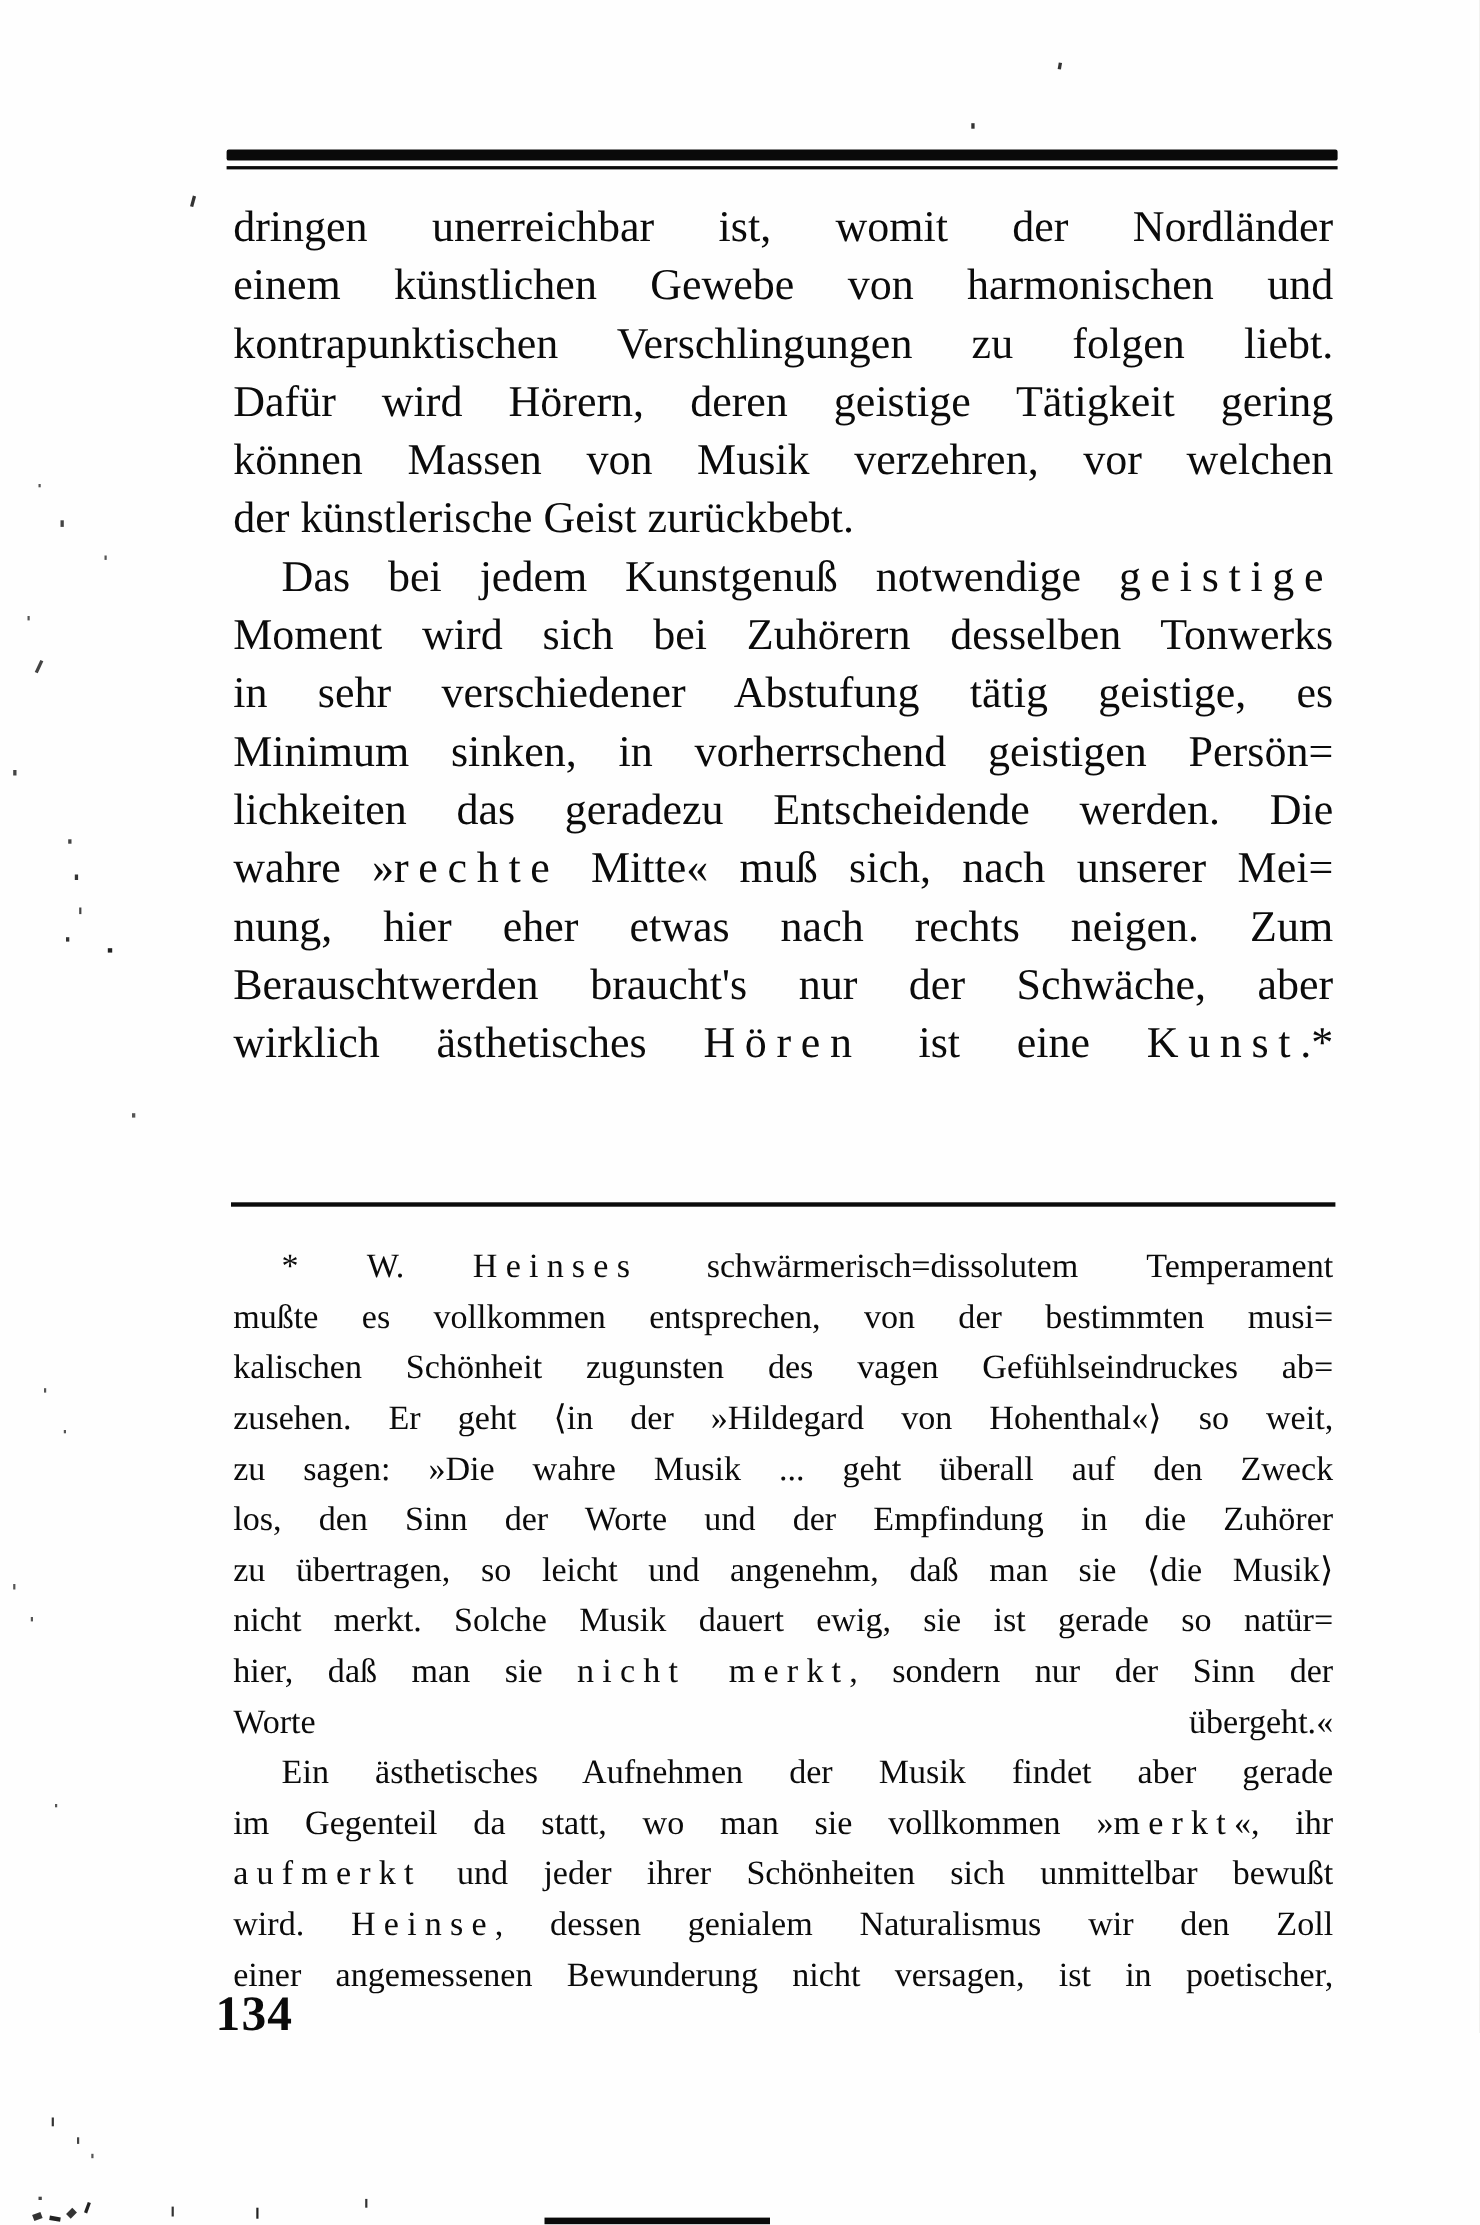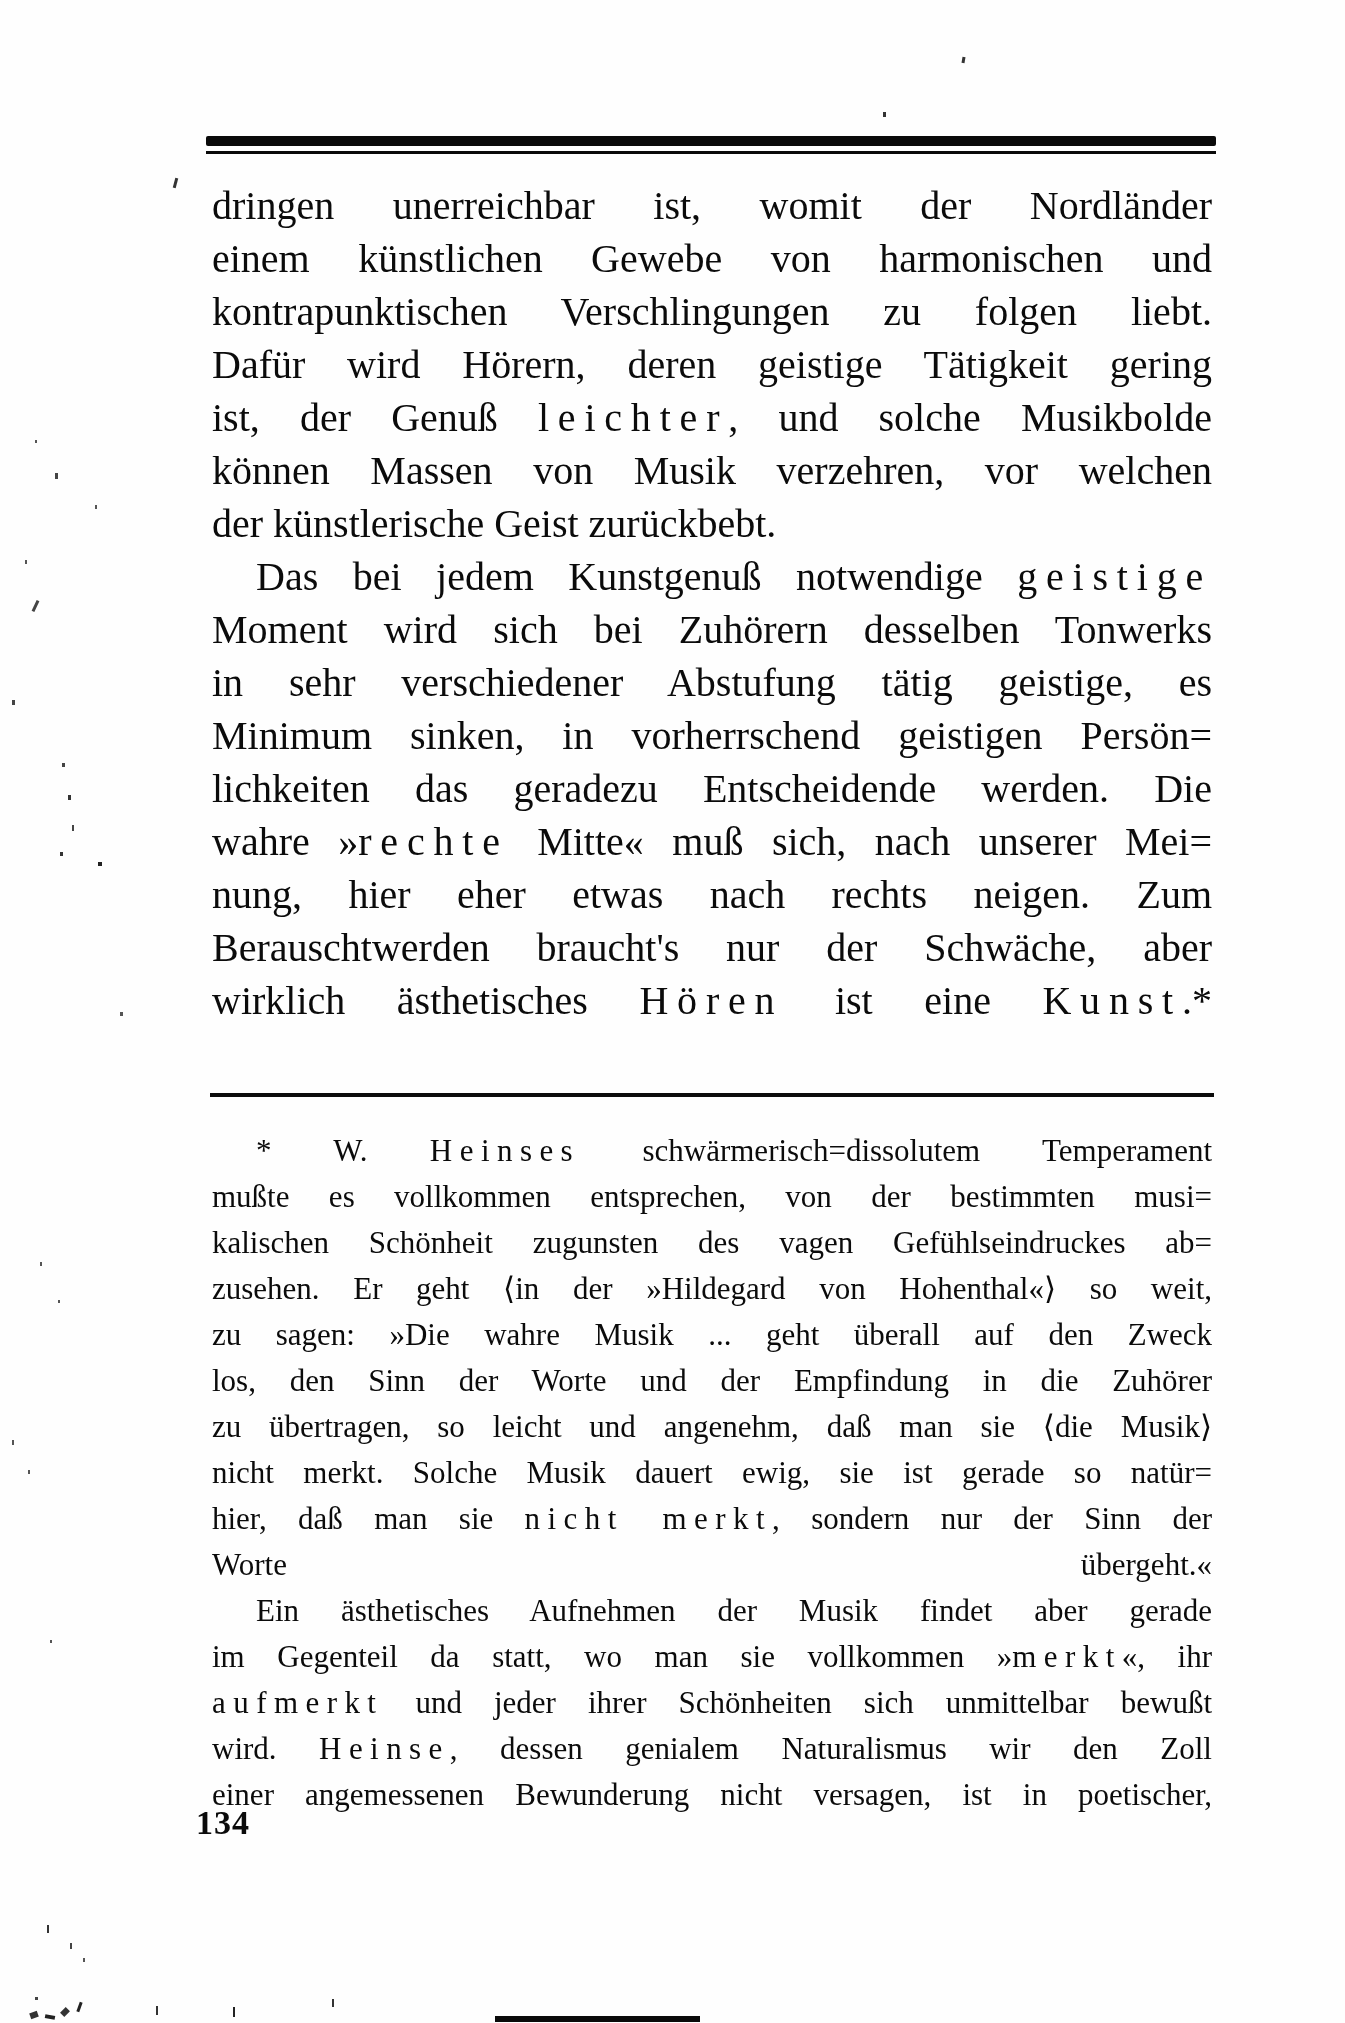--- a/index.html
+++ b/index.html
@@ -30,21 +30,21 @@
   .footrule{position:absolute;top:1093px;left:-2px;width:1004px;height:4px;background:#0b0b0b;}
   .footnote{position:absolute;top:1128px;left:0;width:1000px;font-size:31px;}
   .fline{
     height:46px;line-height:46px;
     text-align:justify;text-align-last:justify;
     overflow:hidden;
   }
   .fline .g{letter-spacing:0.24em;}
   .pagenum{
     position:absolute;top:1804px;left:-16px;
-    font-size:34px;font-weight:bold;letter-spacing:1px;
+    font-size:45px;font-weight:bold;letter-spacing:1px;
   }
   
   .speck{position:absolute;background:#333;}
 </style>
 </head>
 <body>
 
 <div class="page">
 
   <div class="speck" style="left:174px;top:178px;width:3px;height:10px;transform:rotate(15deg);"></div>
@@ -85,21 +85,20 @@
     <div class="toprule">
       <div class="thick"></div>
       <div class="thin"></div>
     </div>
 
     <div class="main">
       <div class="line"><span>dringen unerreichbar ist, womit der Nordländer</span></div>
       <div class="line"><span>einem künstlichen Gewebe von harmonischen und</span></div>
       <div class="line"><span>kontrapunktischen Verschlingungen zu folgen liebt.</span></div>
       <div class="line"><span>Dafür wird Hörern, deren geistige Tätigkeit gering</span></div>
-      <div class="line"><span>ist, der Genuß </span><span class="g">leichter</span><span>, und solche Musikbolde</span></div>
       <div class="line"><span>können Massen von Musik verzehren, vor welchen</span></div>
       <div class="line end"><span>der künstlerische Geist zurückbebt.</span></div>
       <div class="line ind"><span>Das bei jedem Kunstgenuß notwendige </span><span class="g">geistige</span></div>
       <div class="line"><span>Moment wird sich bei Zuhörern desselben Tonwerks</span></div>
       <div class="line"><span>in sehr verschiedener Abstufung tätig geistige, es</span></div>
       <div class="line"><span>Minimum sinken, in vorherrschend geistigen Persön=</span></div>
       <div class="line"><span>lichkeiten das geradezu Entscheidende werden. Die</span></div>
       <div class="line"><span>wahre »</span><span class="g">rechte</span><span> Mitte« muß sich, nach unserer Mei=</span></div>
       <div class="line"><span>nung, hier eher etwas nach rechts neigen. Zum</span></div>
       <div class="line"><span>Berauschtwerden braucht's nur der Schwäche, aber</span></div>

